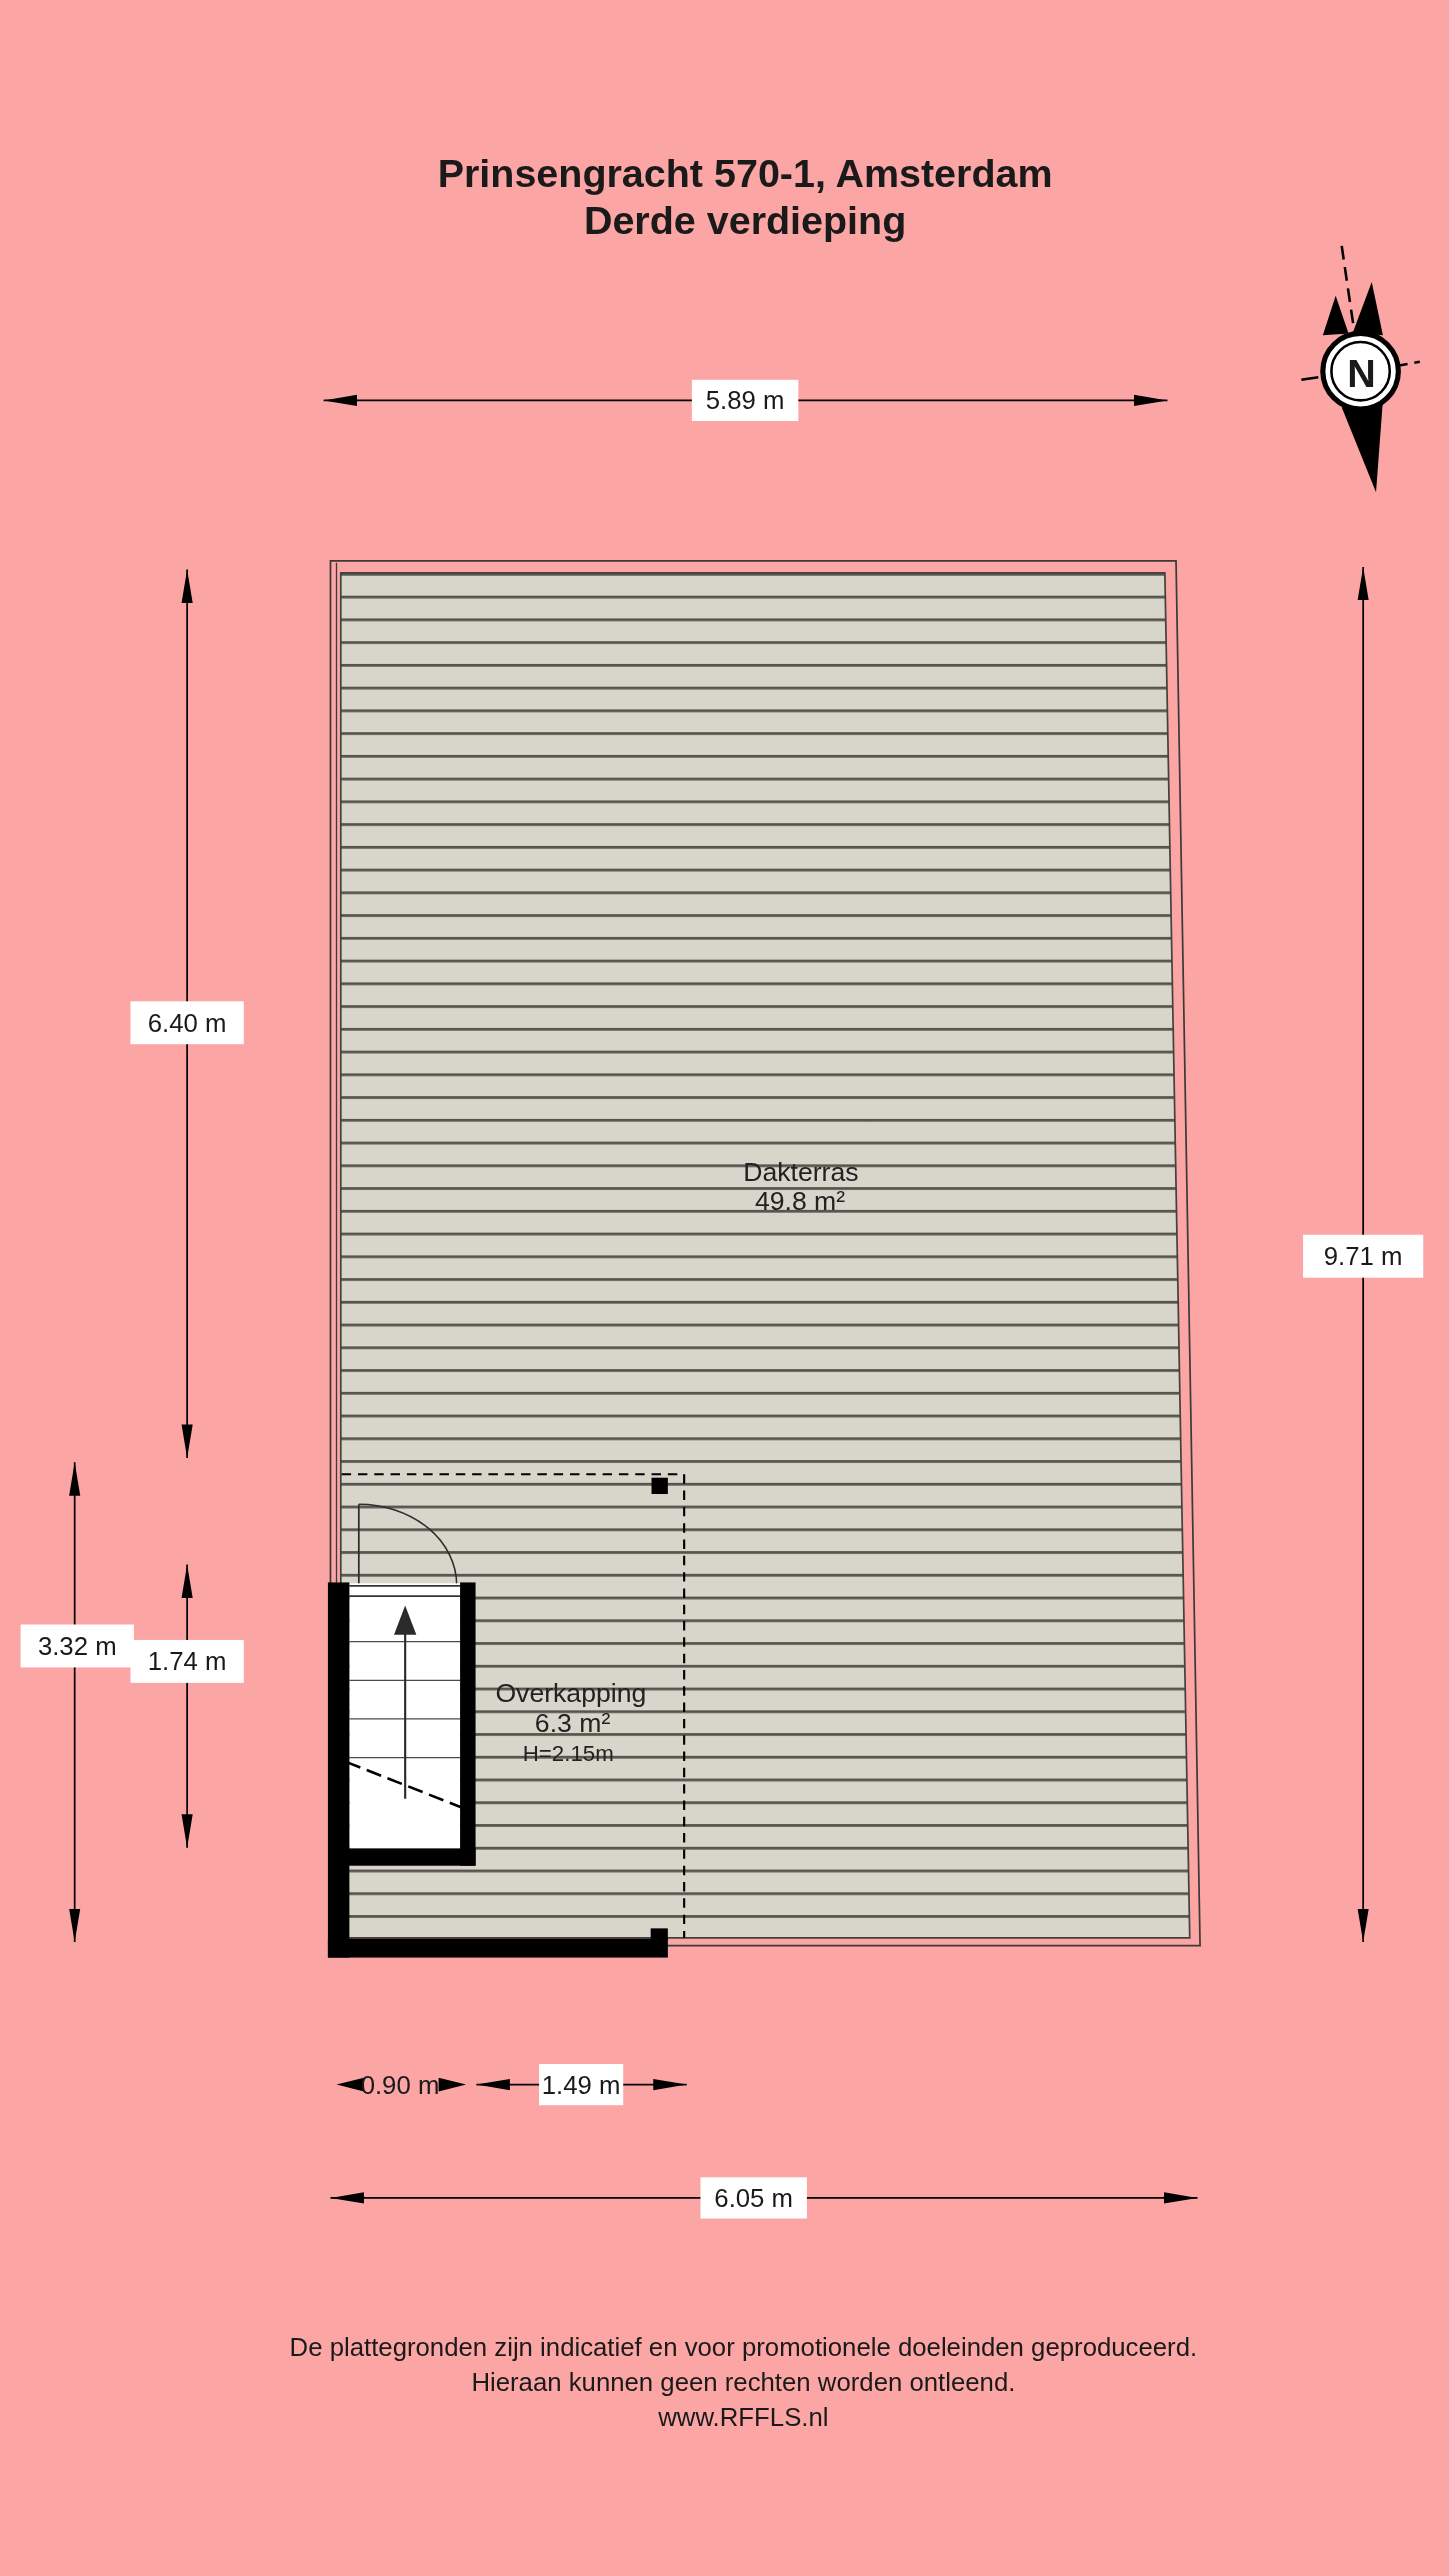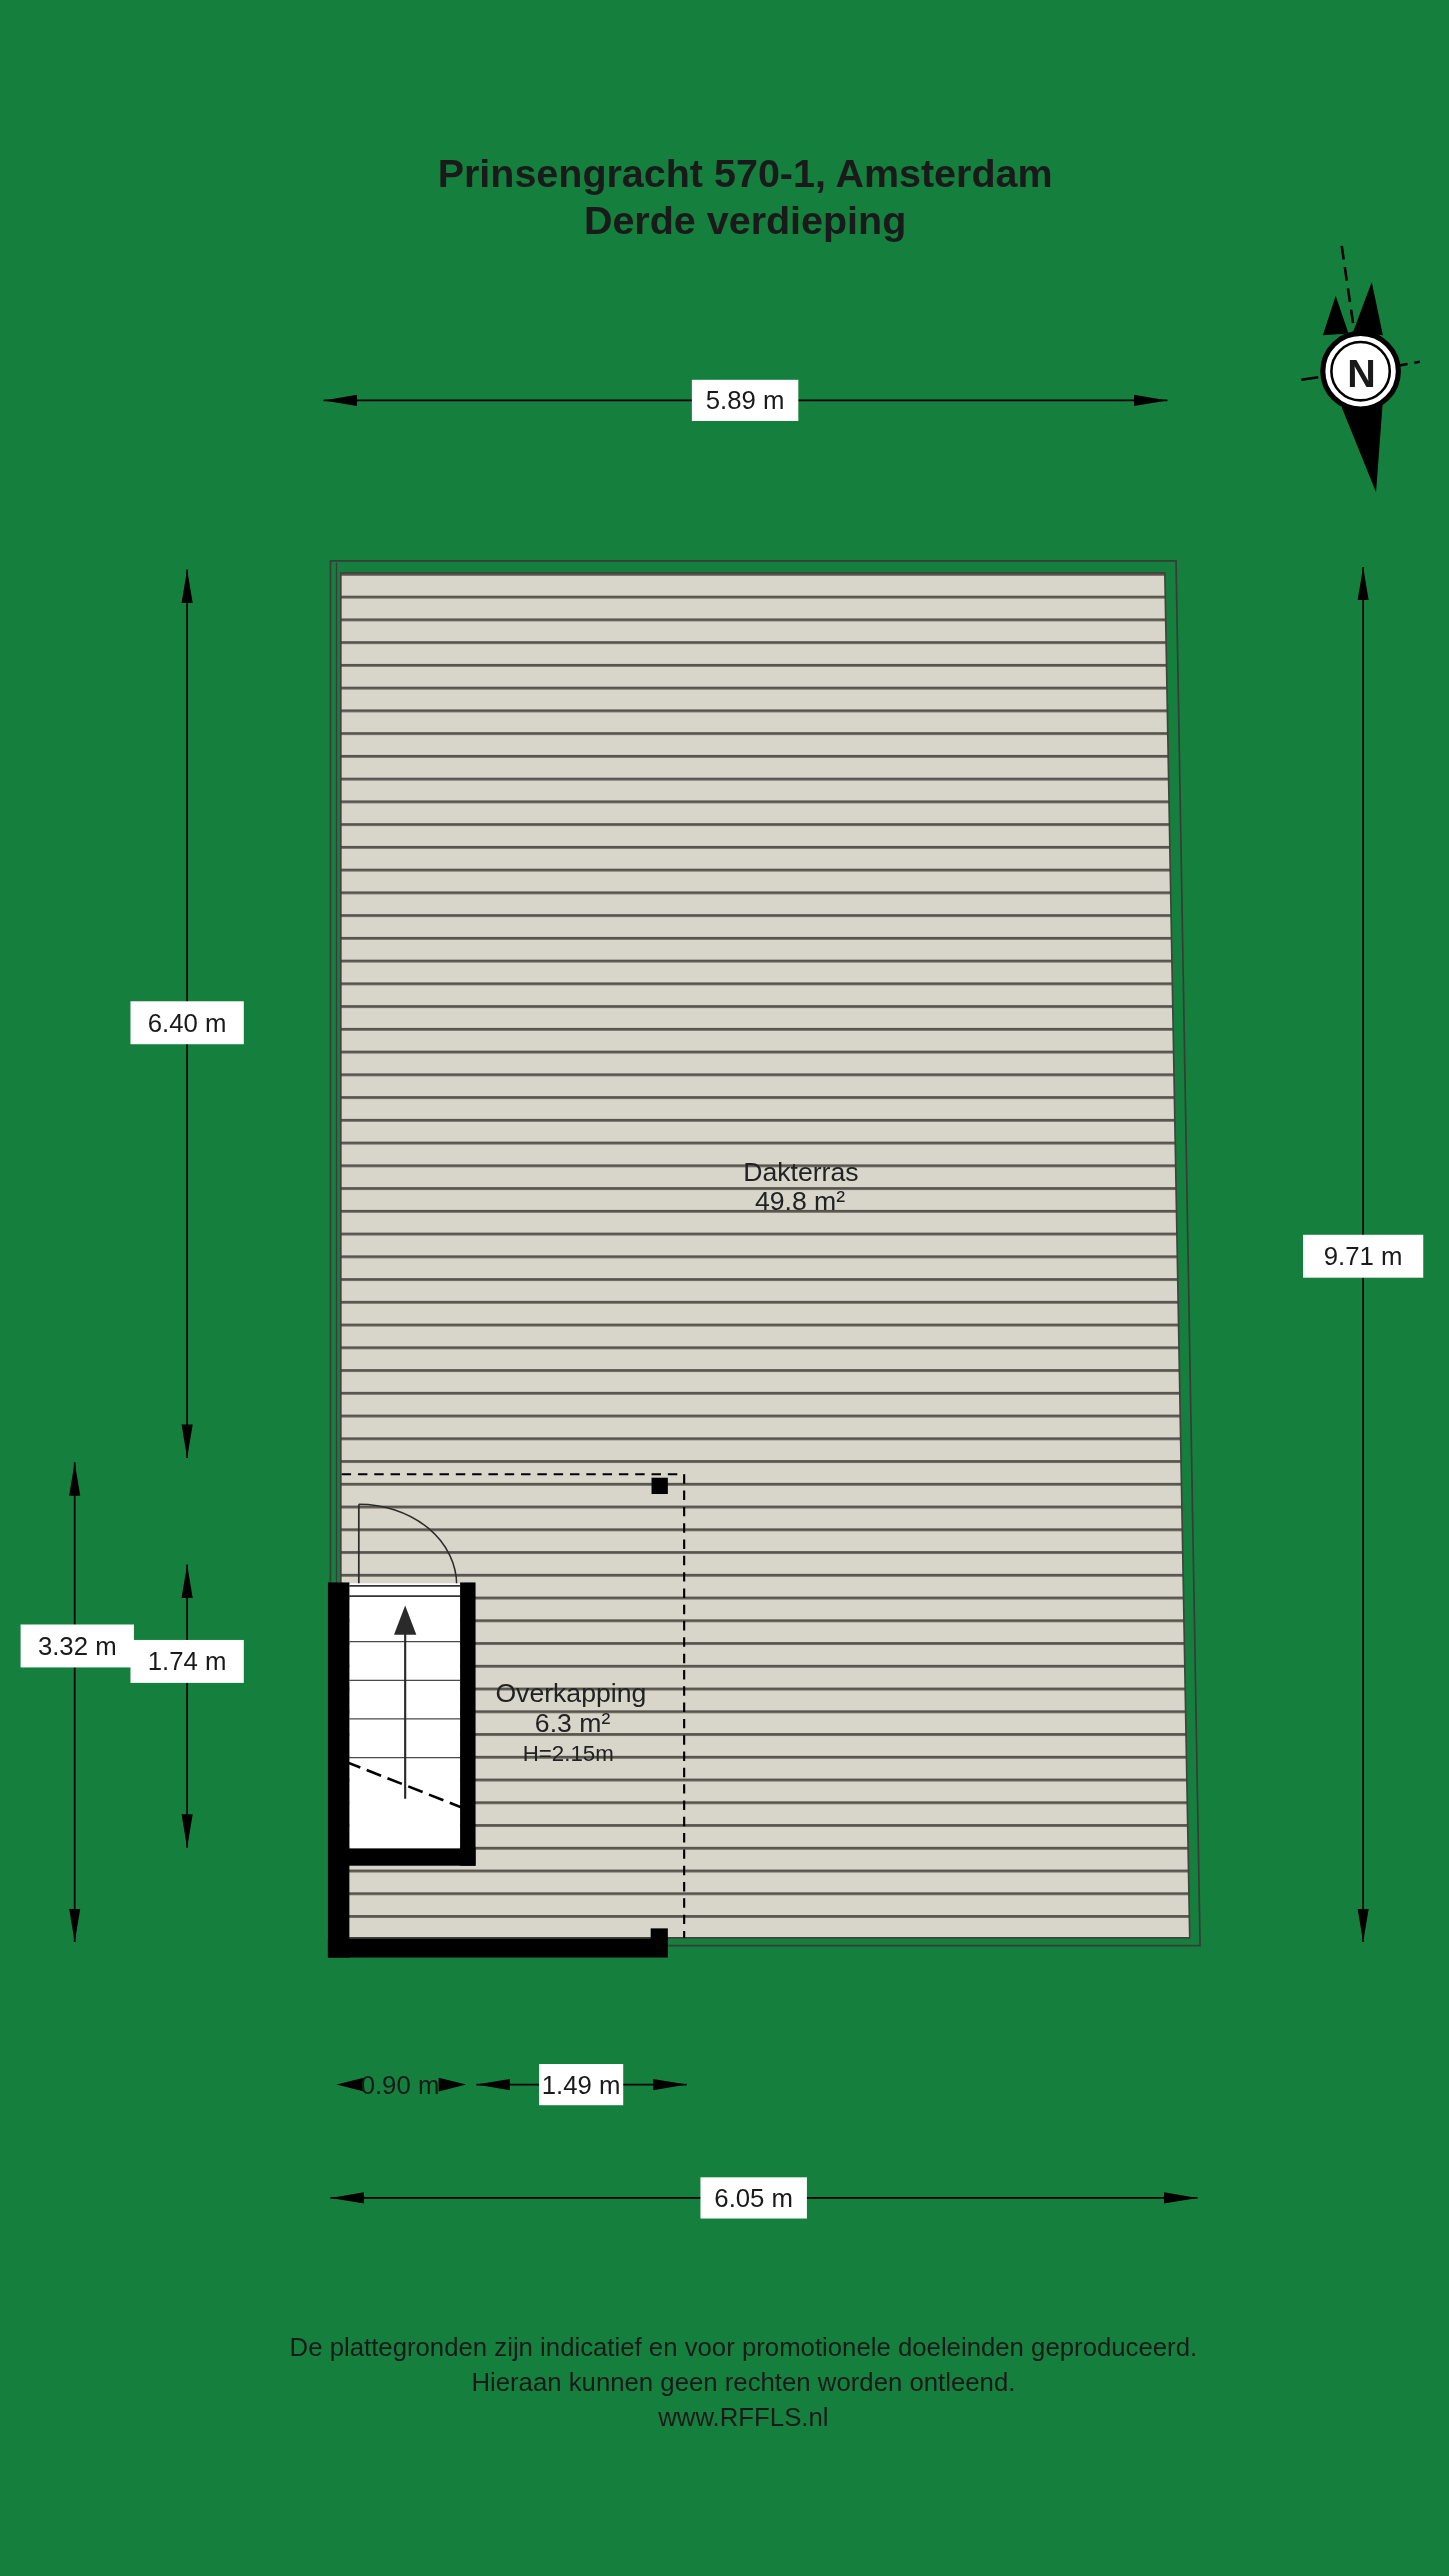--- a/index.html
+++ b/index.html
@@ -1,20 +1,20 @@
 <!DOCTYPE html>
 <html style="font-size:13.7px"><head>
 <meta charset="utf-8">
 <style>
   html,body{margin:0;padding:0;background:#ffffff;}
   .wrap{
     position:relative;
     width:1449px;
     height:2576px;
-    background:#15803d;
+    background:#fca5a5;
     font-family:"Liberation Sans","DejaVu Sans",sans-serif;
     overflow:hidden;
   }
   svg{display:block;}
   text{fill:#1a1a1a;}
   .t-title{font-size:46px;font-weight:bold;text-anchor:middle;dominant-baseline:central;}
   .t-dim{font-size:30px;text-anchor:middle;dominant-baseline:central;}
   .t-room{font-size:31px;text-anchor:middle;dominant-baseline:central;fill:#222;}
   .t-room-small{font-size:26px;text-anchor:middle;dominant-baseline:central;fill:#222;}
   .t-footer{font-size:30px;text-anchor:middle;dominant-baseline:central;}

